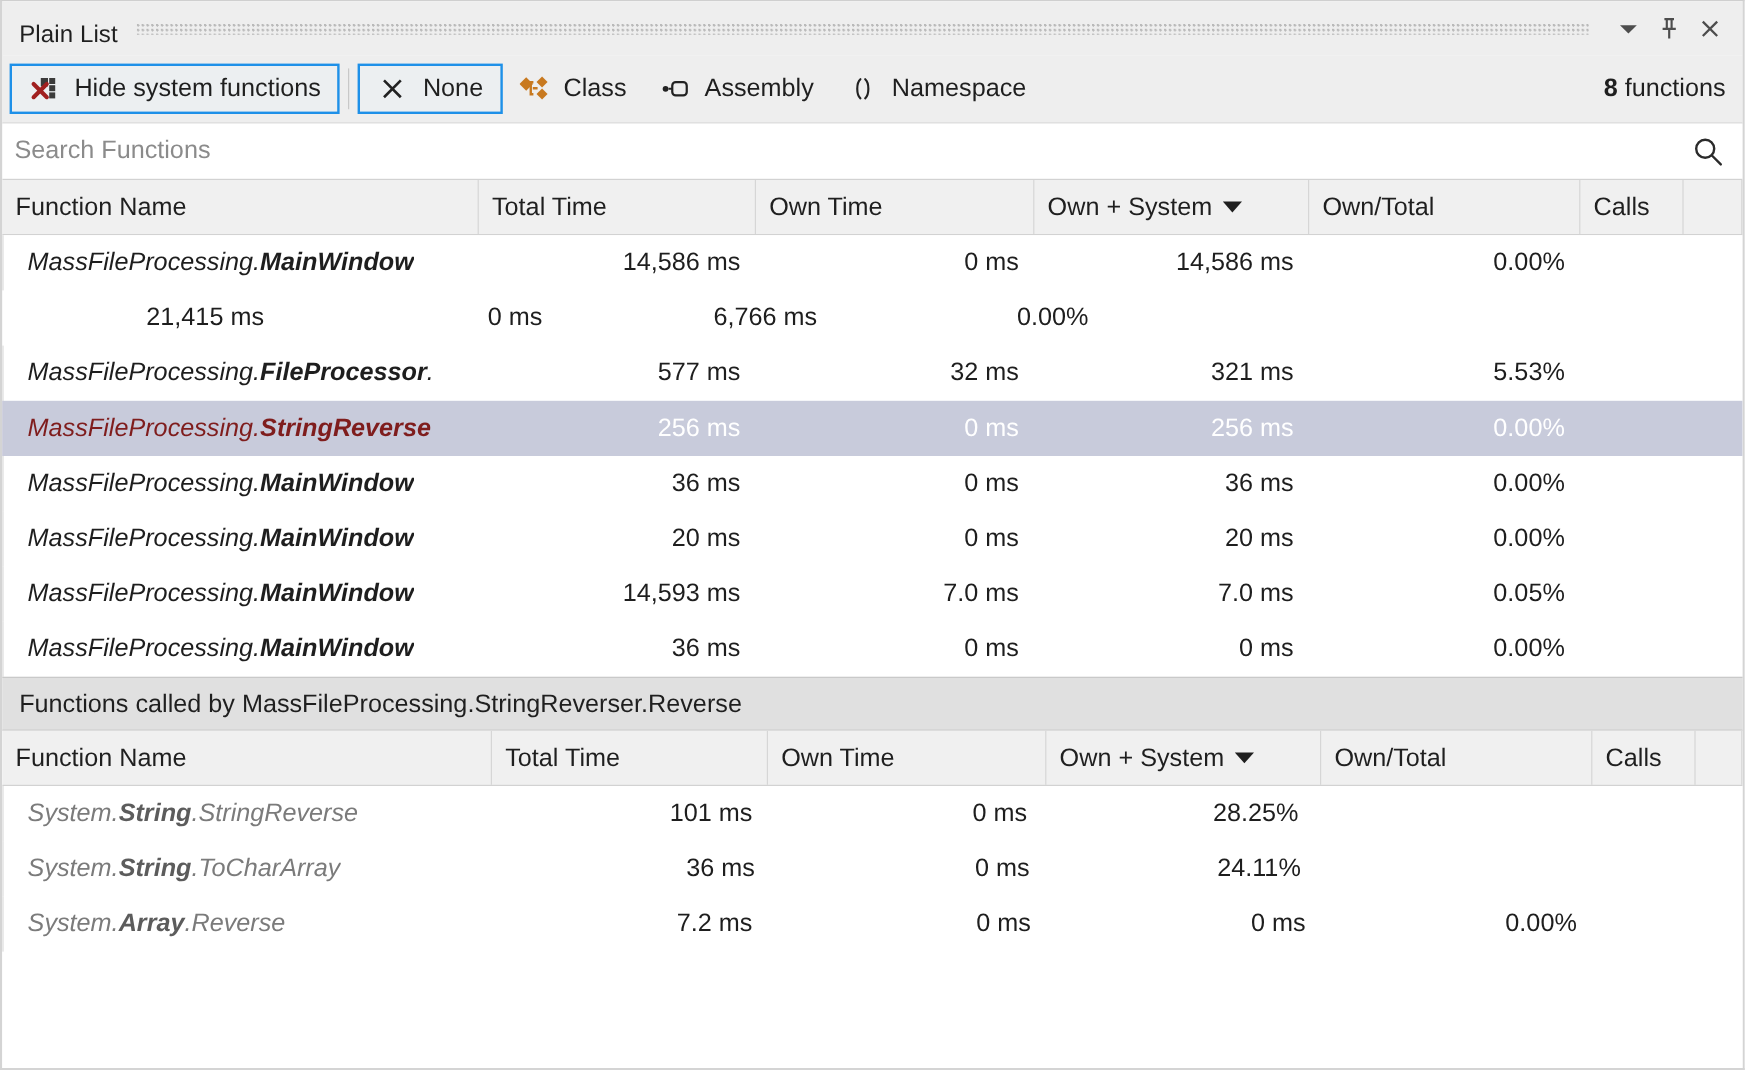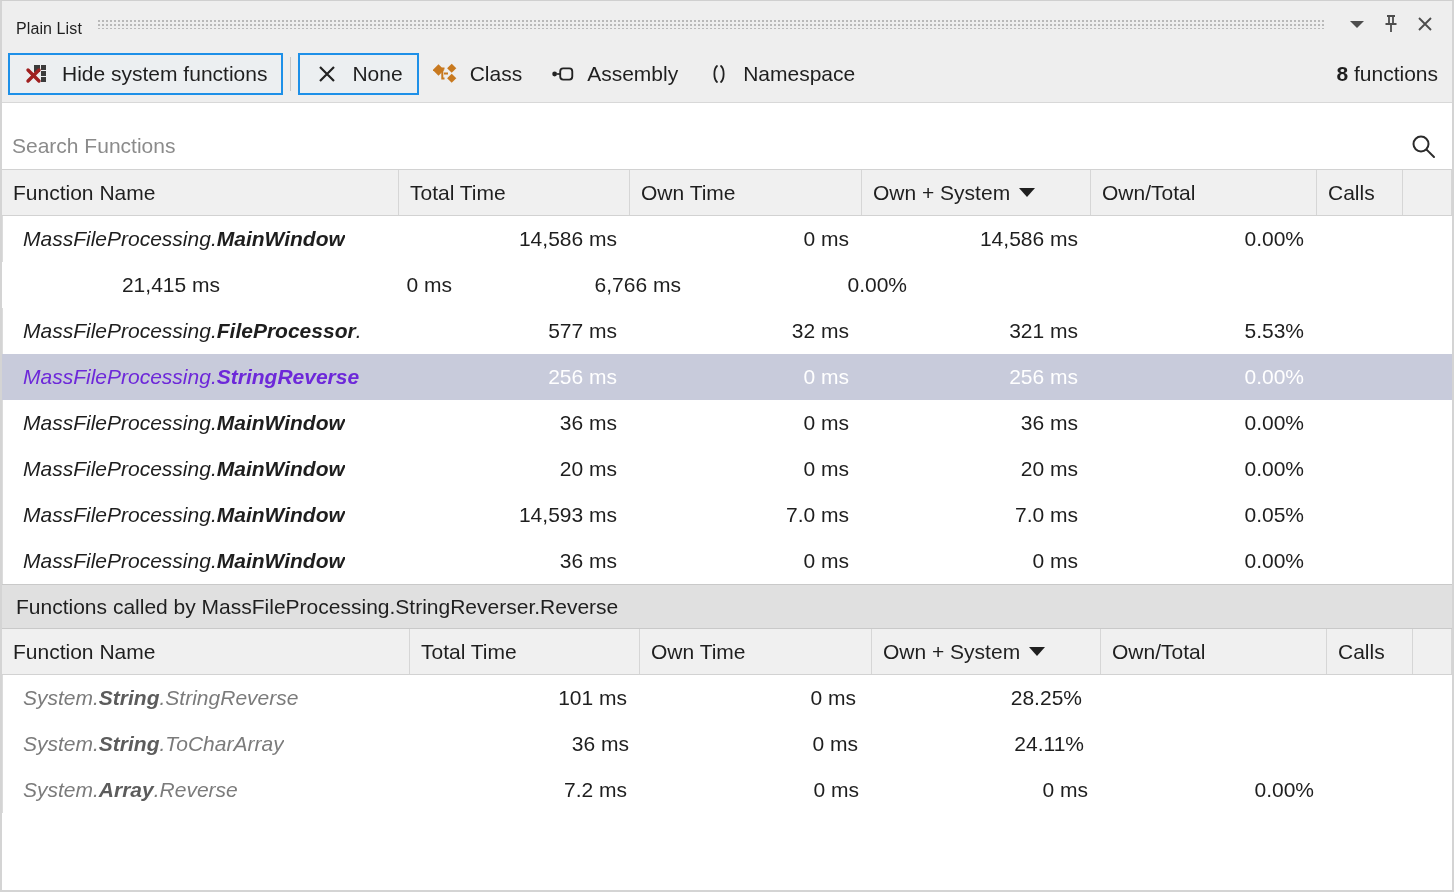--- a/index.html
+++ b/index.html
@@ -27,21 +27,21 @@
   
   .titlebar {
     height: 45px;
     background: #eeeeee;
     display: flex; align-items: center;
     padding: 0 10px 0 14px;
     box-sizing: border-box;
     flex: 0 0 auto;
   }
   .title-text {
-    font-size: 16px;
+    font-size: 20px;
     color: #1f1f1f;
     white-space: nowrap;
     letter-spacing: 0.1px;
     margin-top: 11px;
   }
   .title-dots {
     flex: 1 1 auto;
     height: 10px;
     margin: 0 16px;
     background-image:
@@ -101,21 +101,20 @@
 
   
   .searchbar {
     height: 47px;
     background: #ffffff;
     border-bottom: 1px solid #d2d2d2;
     display: flex; align-items: center;
     padding: 0 14px 0 10px;
     box-sizing: border-box;
     flex: 0 0 auto;
-    margin-top: 20px;
   }
   .search-input {
     flex: 1 1 auto;
     border: none; outline: none;
     background: transparent;
     font-family: "Liberation Sans", sans-serif;
     font-size: 21px;
     color: #1f1f1f;
     padding: 0;
   }
@@ -170,21 +169,21 @@
   .row .cell.name {
     border-left: 1px solid #dcdcdc;
     padding-left: 20px;
   }
   .row.selected .cell.name { border-left-color: #c8cbdb; }
   .fname { overflow: hidden; text-overflow: clip; white-space: nowrap; font-style: italic; }
   .fname b { font-weight: bold; }
   .sys .fname { color: #7b7b7b; }
   .sys .fname b { color: #5c5c5c; }
   .row.selected .fname,
-  .row.selected .fname b { color: #6d28d9; }
+  .row.selected .fname b { color: #7f1d1d; }
 
   
   .section-band {
     height: 45px;
     background: #e0e0e0;
     border-top: 1px solid #c9c9c9;
     border-bottom: 1px solid #c9c9c9;
     display: flex; align-items: center;
     padding-left: 14px;
     box-sizing: border-box;

